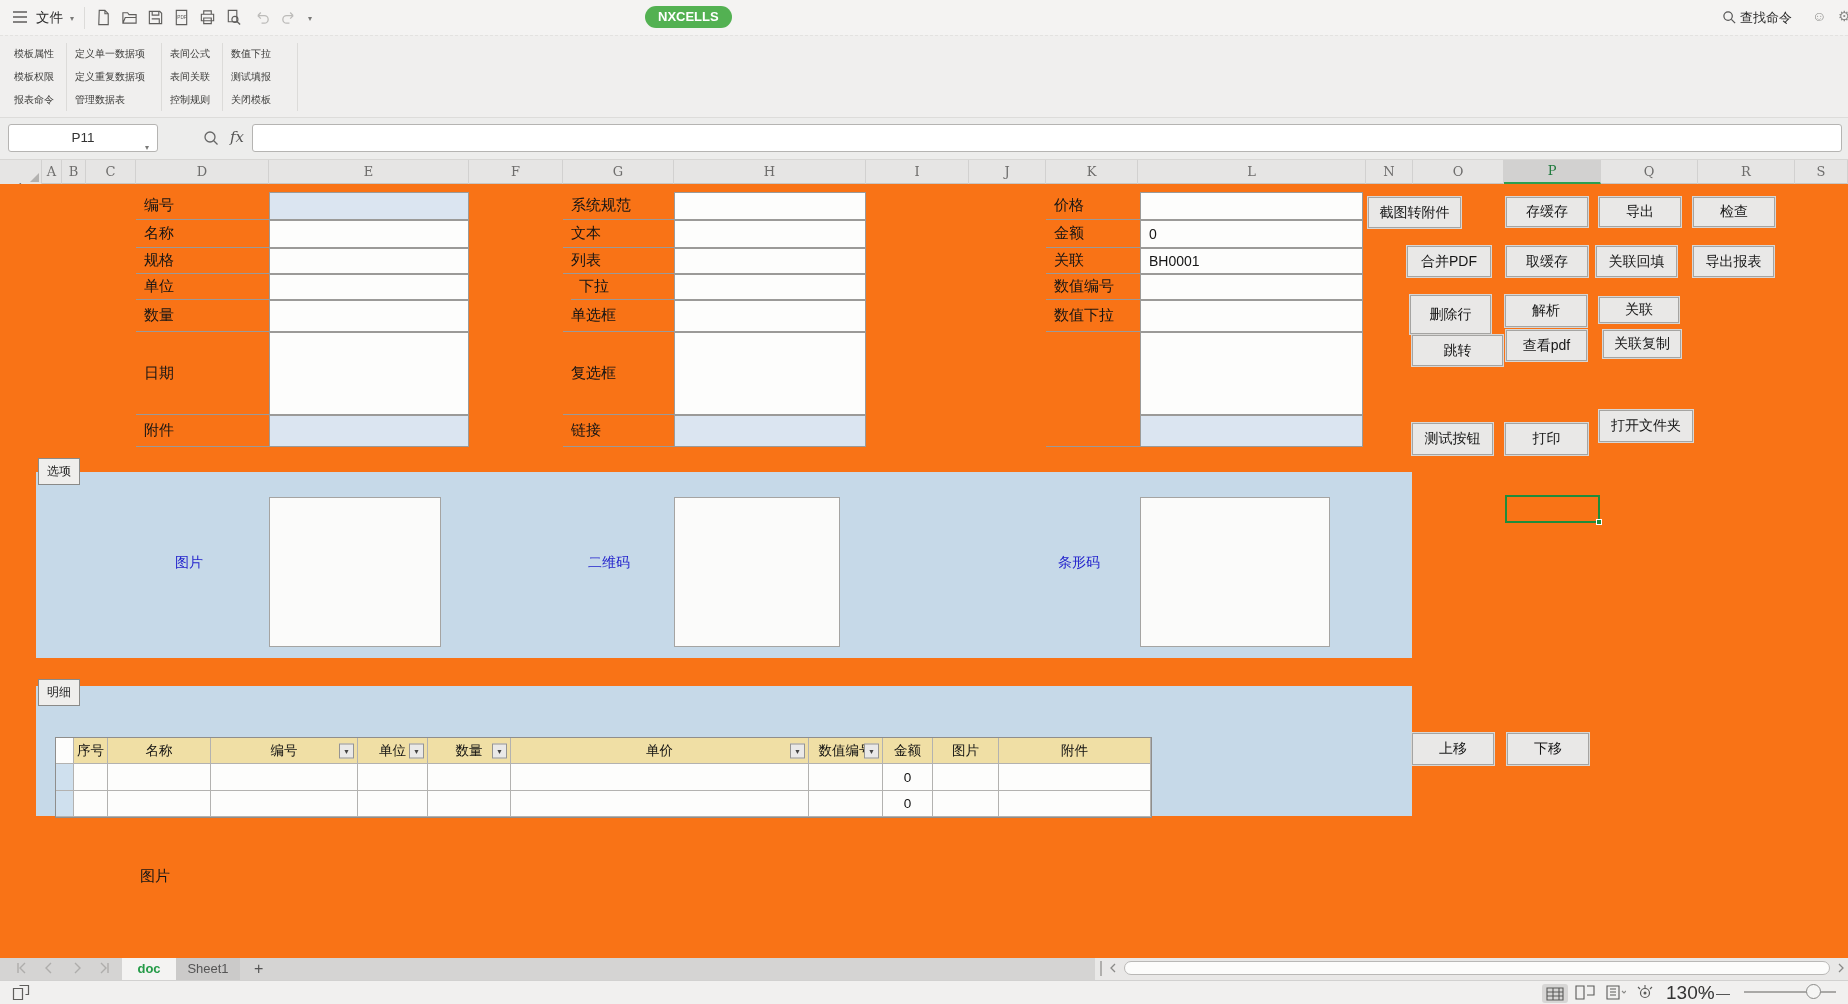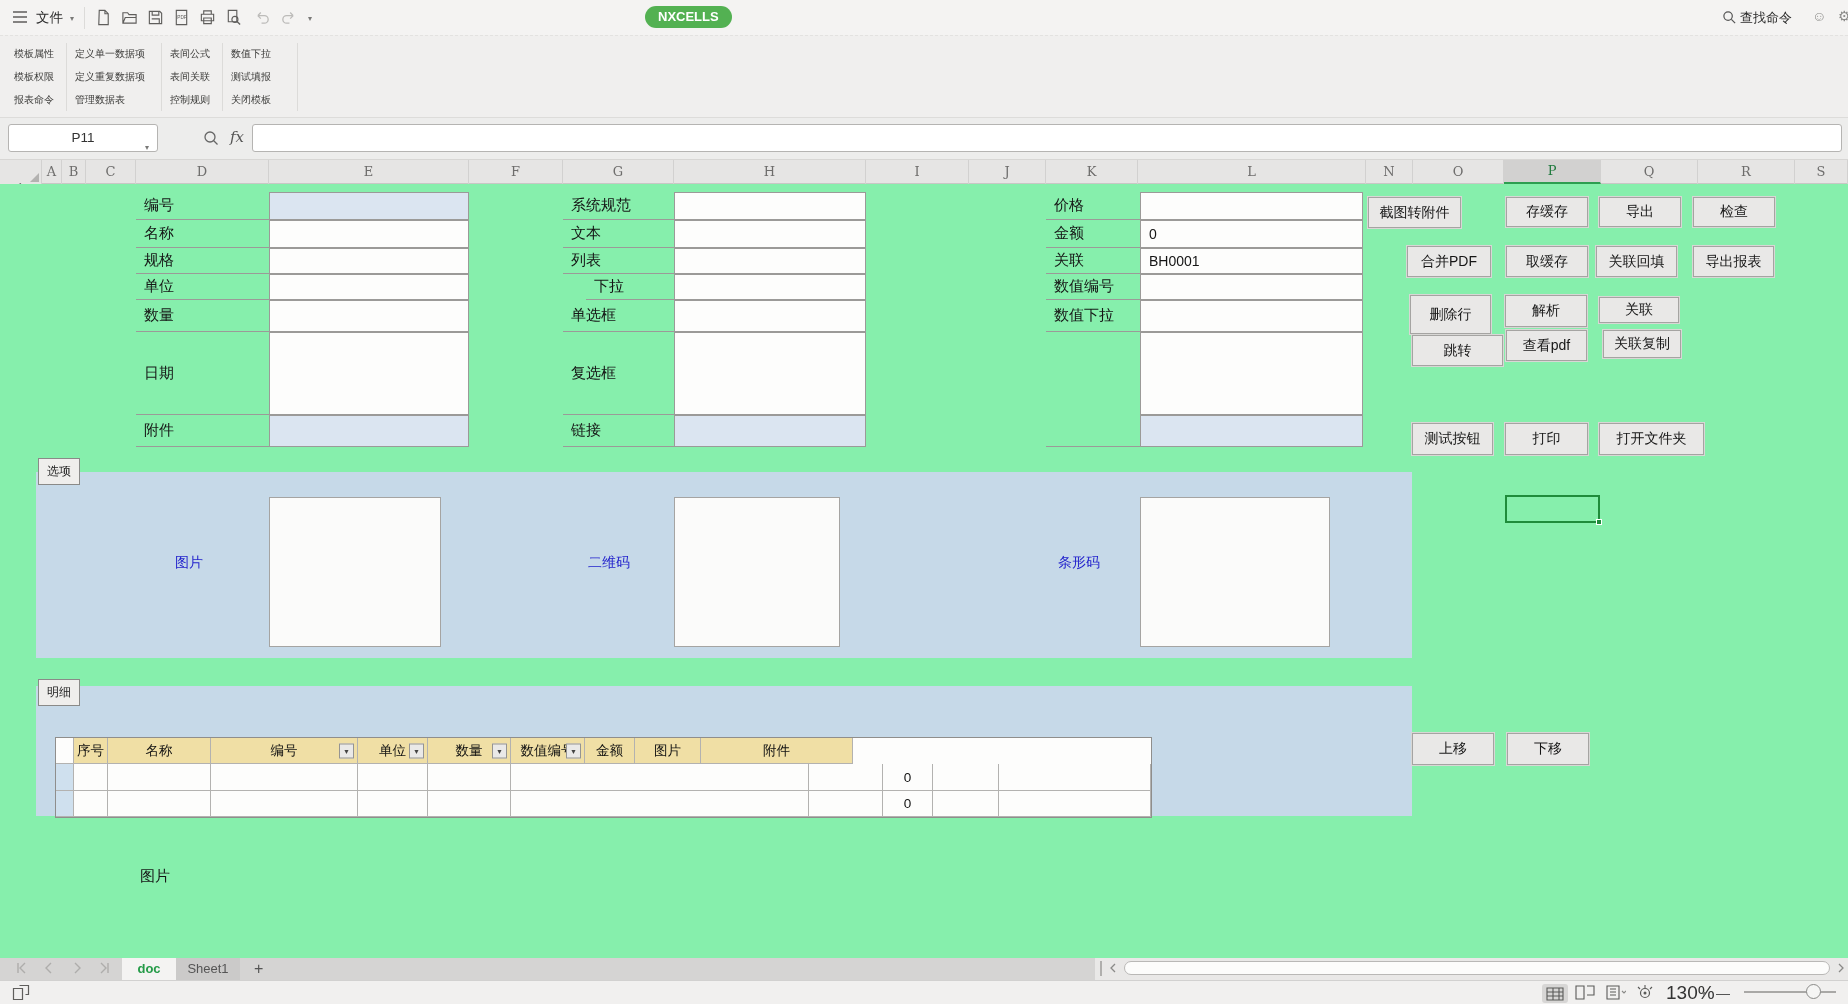--- a/index.html
+++ b/index.html
@@ -29,21 +29,21 @@
 
 #colhdr{left:0;top:160px;width:1848px;height:24px;background:#e6e5e4;border-bottom:1px solid #c8c7c5;display:flex}
 .ch{height:24px;border-right:1px solid #d2d1d0;font-family:"DejaVu Serif",serif;font-size:13px;color:#6e6d6c;text-align:center;line-height:23px;flex:0 0 auto}
 .ch.sel{background:#d2d1d0;color:#1f7a3d;border-bottom:2px solid #2d9e50;line-height:21px}
 #corner{width:42px;position:relative;background:#e6e5e4}
 #corner i{position:absolute;right:2px;bottom:2px;width:0;height:0;border-left:9px solid transparent;border-bottom:9px solid #b3b2b0}
 #rowhdr{left:0;top:184px;width:42px;background:#e6e5e4;border-right:1px solid #c8c7c5}
 .rh{border-bottom:1px solid #d2d1d0;font-family:"DejaVu Serif",serif;font-size:13px;color:#6e6d6c;text-align:center;display:flex;align-items:center;justify-content:center}
 .rh.sel{background:#d2d1d0;color:#1f7a3d;border-right:2px solid #2d9e50}
 
-#sheet{left:0;top:184px;width:1848px;height:774px;background:#86efac;overflow:hidden}
+#sheet{left:0;top:184px;width:1848px;height:774px;background:#f97316;overflow:hidden}
 .flabel{position:absolute;font-size:15px;color:#151515;border-bottom:1px solid #9b9a98;display:flex;align-items:center;padding-left:8px}
 .finput{position:absolute;background:#fdfdfc;border:1px solid #9b9a98;font-size:14px;color:#151515;display:flex;align-items:center;padding-left:8px}
 .finput.blue{background:#dbe5f1}
 .xbtn{position:absolute;background:#e9e8e7;border:1px solid #a5a4a2;box-shadow:0 0 0 1px #d8d7d5;font-size:14px;color:#161616;display:flex;align-items:center;justify-content:center;cursor:default;white-space:nowrap}
 .band{position:absolute;background:#c6d9e8}
 .band-tab{position:absolute;background:#efeeec;border:1px solid #8a8a88;font-size:12px;color:#222;padding:4px 8px;z-index:3}
 .phbox{position:absolute;background:#fbfbfa;border:1px solid #a5a4a2}
 .blue-label{position:absolute;color:#2222cc;font-size:14px;cursor:pointer;white-space:nowrap}
 #selcell{position:absolute;border:2px solid #1f8c3b;z-index:5}
 #selcell i{position:absolute;right:-4px;bottom:-4px;width:6px;height:6px;background:#1f8c3b;border:1px solid #fff}
@@ -254,21 +254,21 @@
   <div class="finput" style="left:269px;top:148px;width:200px;height:83px"></div>
   <div class="flabel" style="left:136px;top:231px;width:133px;height:32px">附件</div>
   <div class="finput blue" style="left:269px;top:231px;width:200px;height:32px"></div>
 
   <div class="flabel" style="left:563px;top:8px;width:111px;height:28px">系统规范</div>
   <div class="finput" style="left:674px;top:8px;width:192px;height:28px"></div>
   <div class="flabel" style="left:563px;top:36px;width:111px;height:28px">文本</div>
   <div class="finput" style="left:674px;top:36px;width:192px;height:28px"></div>
   <div class="flabel" style="left:563px;top:64px;width:111px;height:26px">列表</div>
   <div class="finput" style="left:674px;top:64px;width:192px;height:26px"></div>
-  <div class="flabel" style="left:586px;top:90px;width:111px;height:26px">下拉</div>
+  <div class="flabel" style="left:571px;top:90px;width:111px;height:26px">下拉</div>
   <div class="finput" style="left:674px;top:90px;width:192px;height:26px"></div>
   <div class="flabel" style="left:563px;top:116px;width:111px;height:32px">单选框</div>
   <div class="finput" style="left:674px;top:116px;width:192px;height:32px"></div>
   <div class="flabel" style="left:563px;top:148px;width:111px;height:83px">复选框</div>
   <div class="finput" style="left:674px;top:148px;width:192px;height:83px"></div>
   <div class="flabel" style="left:563px;top:231px;width:111px;height:32px">链接</div>
   <div class="finput blue" style="left:674px;top:231px;width:192px;height:32px"></div>
 
   <div class="flabel" style="left:1046px;top:8px;width:94px;height:28px">价格</div>
   <div class="finput" style="left:1140px;top:8px;width:223px;height:28px"></div>
@@ -293,21 +293,21 @@
   <div class="xbtn" style="left:1596px;top:62px;width:81px;height:31px">关联回填</div>
   <div class="xbtn" style="left:1693px;top:62px;width:81px;height:31px">导出报表</div>
   <div class="xbtn" style="left:1410px;top:111px;width:81px;height:39px">删除行</div>
   <div class="xbtn" style="left:1505px;top:111px;width:82px;height:32px">解析</div>
   <div class="xbtn" style="left:1599px;top:113px;width:80px;height:26px">关联</div>
   <div class="xbtn" style="left:1412px;top:151px;width:91px;height:31px">跳转</div>
   <div class="xbtn" style="left:1506px;top:146px;width:81px;height:31px">查看pdf</div>
   <div class="xbtn" style="left:1603px;top:146px;width:78px;height:28px">关联复制</div>
   <div class="xbtn" style="left:1412px;top:239px;width:81px;height:32px">测试按钮</div>
   <div class="xbtn" style="left:1505px;top:239px;width:83px;height:32px">打印</div>
-  <div class="xbtn" style="left:1599px;top:239px;width:105px;height:32px">打开文件夹</div>
+  <div class="xbtn" style="left:1599px;top:226px;width:94px;height:32px">打开文件夹</div>
 
   <div id="selcell" style="left:1505px;top:311px;width:95px;height:28px">
       <i></i>
     </div>
 
   <div class="band" style="left:36px;top:288px;width:1376px;height:186px"></div>
   <div class="band-tab" style="left:38px;top:274px">选项</div>
   <span class="blue-label" style="left:175px;top:370px">图片</span>
   <div class="phbox" style="left:269px;top:313px;width:172px;height:150px"></div>
   <span class="blue-label" style="left:588px;top:370px">二维码</span>
@@ -325,20 +325,24 @@
       <div class="tc" style="width:147px;height:26px">
           <span>编号</span>
           <span class="filter">▼</span>
         </div>
       <div class="tc" style="width:70px;height:26px">
           <span>单位</span>
           <span class="filter">▼</span>
         </div>
       <div class="tc" style="width:83px;height:26px">
           <span>数量</span>
+          <span class="filter">▼</span>
+        </div>
+      <div class="tc" style="width:298px;height:26px">
+          <span>单价</span>
           <span class="filter">▼</span>
         </div>
       <div class="tc" style="width:74px;height:26px">
           <span>数值编号</span>
           <span class="filter">▼</span>
         </div>
       <div class="tc" style="width:50px;height:26px">金额</div>
       <div class="tc" style="width:66px;height:26px">图片</div>
       <div class="tc" style="width:152px;height:26px">附件</div>
     </div>

